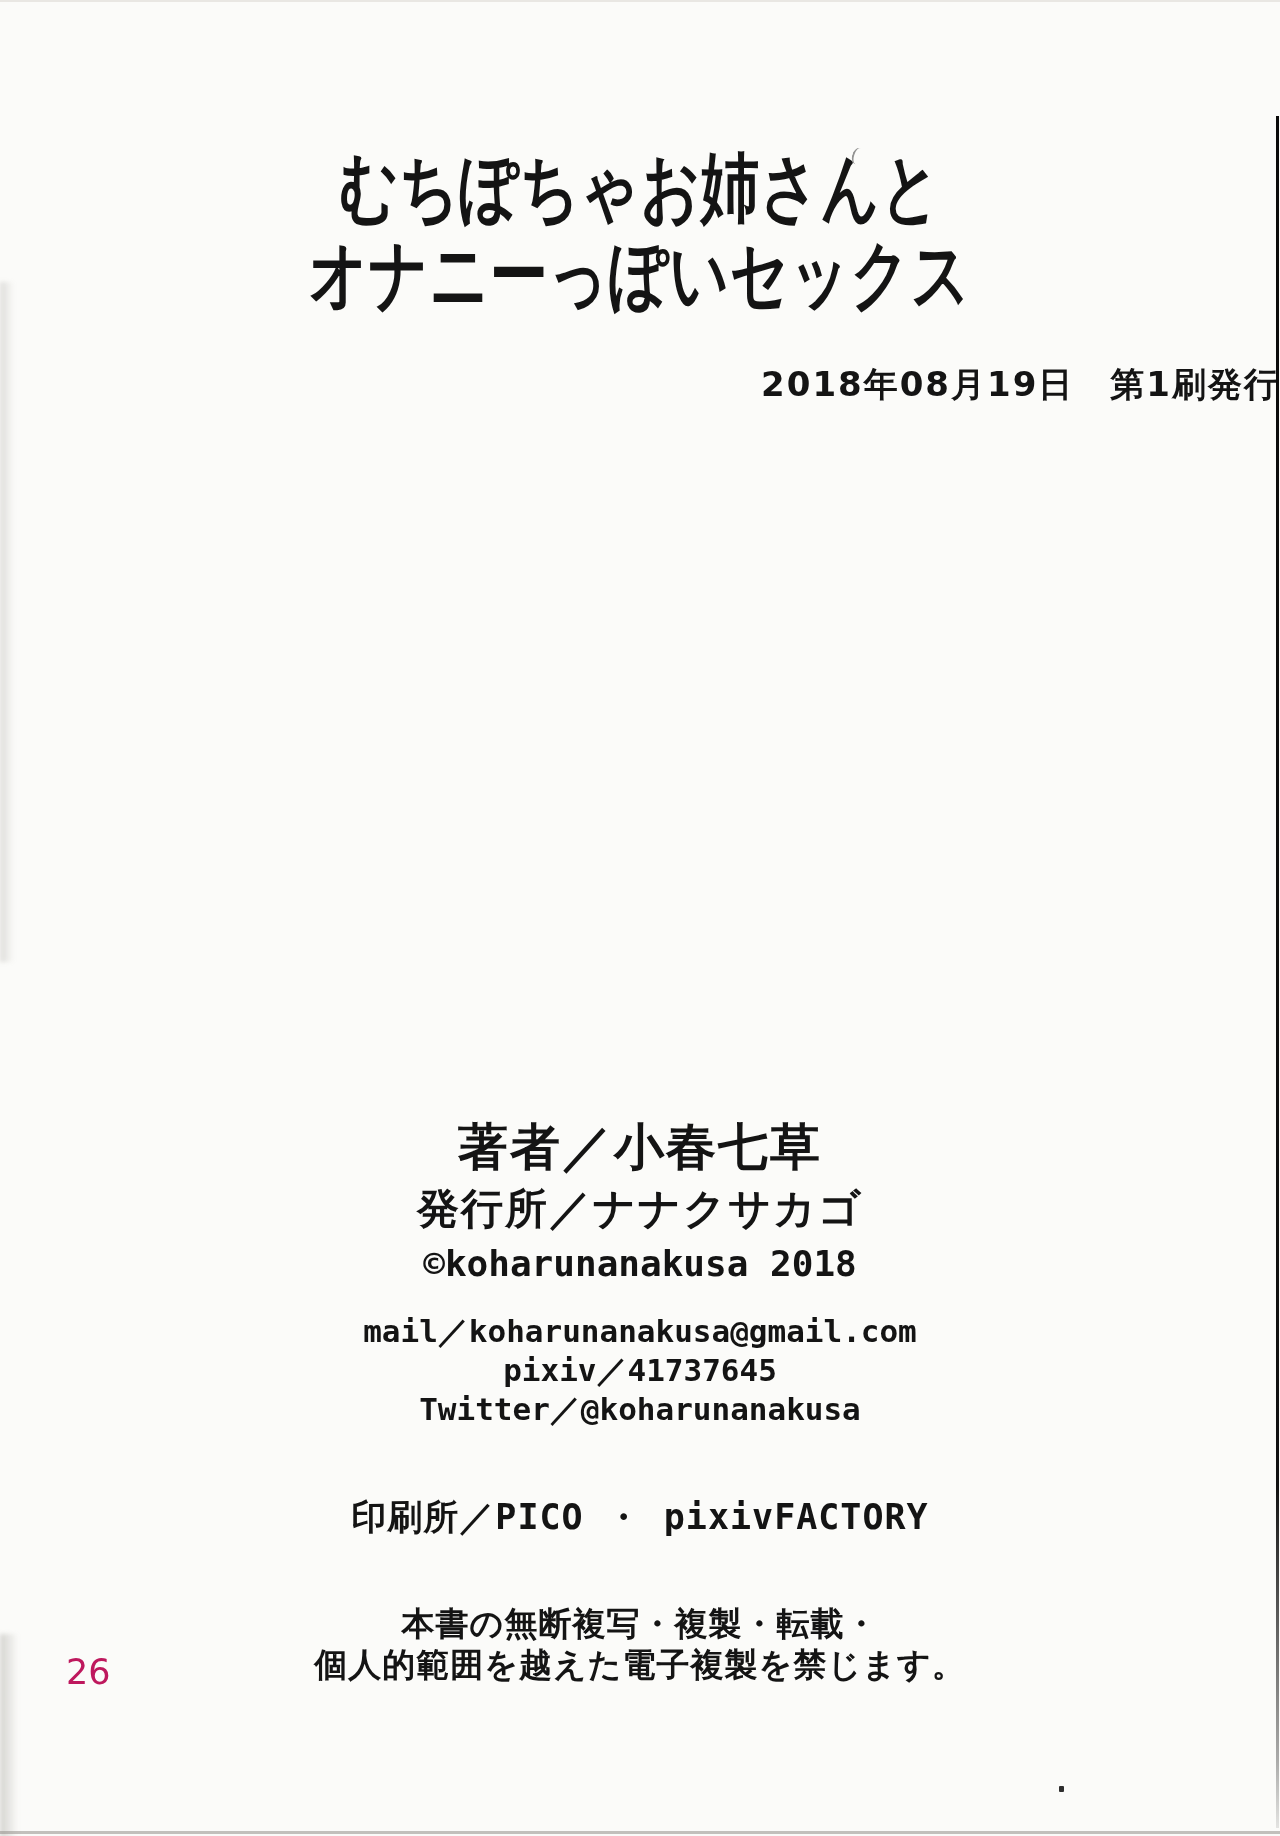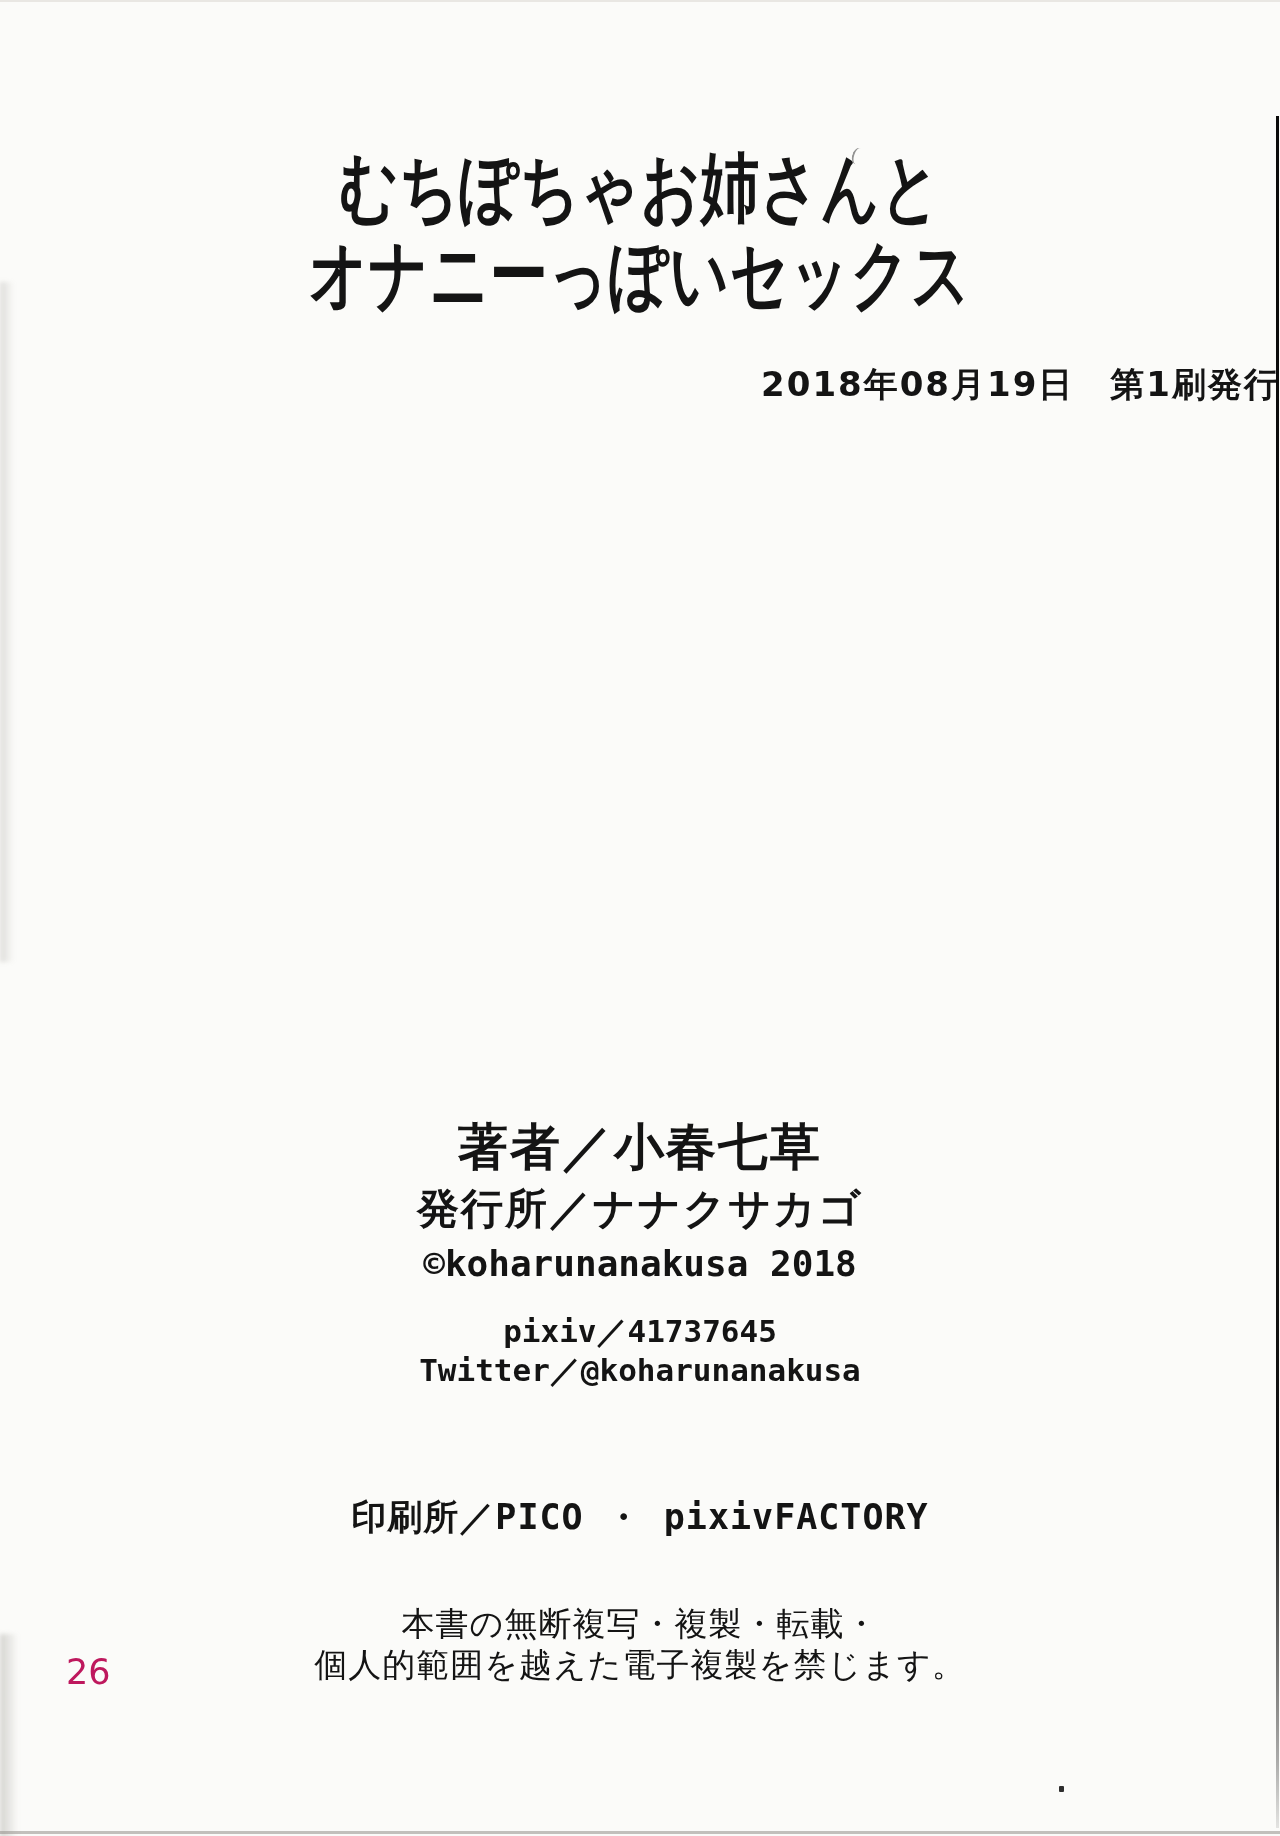--- a/index.html
+++ b/index.html
@@ -104,21 +104,21 @@
   }
 
   
   .notice-block {
     position: absolute;
     top: 1601px;
     left: 0;
     width: 100%;
     text-align: center;
     font-size: 33px;
-    font-weight: normal;
+    font-weight: bold;
     line-height: 41px;
     letter-spacing: 1px;
     white-space: nowrap;
   }
 
   
   .page-number {
     position: absolute;
     left: 66px;
     top: 1650px;
@@ -197,20 +197,21 @@
 
   <div class="edition-line">2018年08月19日　第1刷発行</div>
 
   <div class="credits-block">
     <div class="credit-author">著者／小春七草</div>
     <div class="credit-publisher">発行所／ナナクサカゴ</div>
     <div class="credit-copyright">©koharunanakusa 2018</div>
   </div>
 
   <div class="contact-block">
+    <div>mail／koharunanakusa@gmail.com</div>
     <div>pixiv／41737645</div>
     <div>Twitter／@koharunanakusa</div>
   </div>
 
   <div class="printer-line">印刷所／PICO ・ pixivFACTORY</div>
 
   <div class="notice-block">
     <div>本書の無断複写・複製・転載・</div>
     <div>個人的範囲を越えた電子複製を禁じます。</div>
   </div>

